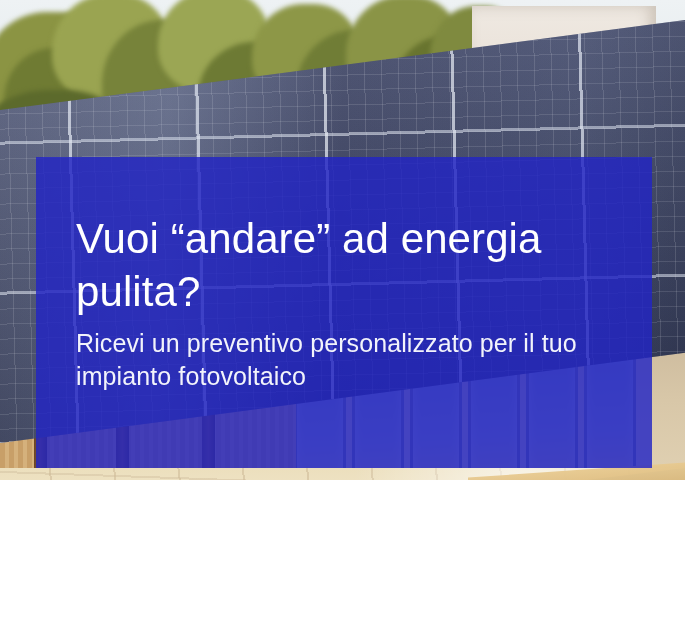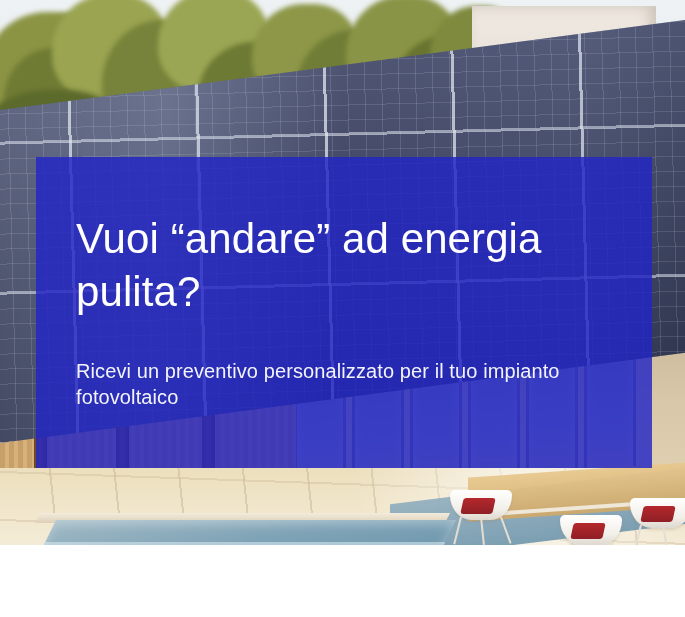--- a/index.html
+++ b/index.html
@@ -7,21 +7,21 @@
     padding: 0;
     background: #ffffff;
   }
   body {
     font-family: "Liberation Sans", sans-serif;
   }
 
   #hero {
     position: relative;
     width: 685px;
-    height: 545px;
+    height: 480px;
     overflow: hidden;
   }
 
   
   .photo {
     position: absolute;
     inset: 0;
     overflow: hidden;
   }
 
@@ -295,24 +295,24 @@
     font-family: "Liberation Sans", sans-serif;
     font-size: 42px;
     font-weight: 400;
     line-height: 1.26;
     letter-spacing: 0.1px;
     max-width: 540px;
     white-space: pre-line;
   }
 
   #hero-subtitle {
-    margin: 39px 0 0 0;
+    margin: 8px 0 0 0;
     color: #f2f3fb;
     font-family: "Liberation Sans", sans-serif;
-    font-size: 20px;
+    font-size: 25px;
     font-weight: 400;
     line-height: 1.33;
     letter-spacing: 0.1px;
     max-width: 520px;
     white-space: pre-line;
   }
 </style>
 </head>
 <body>
 

